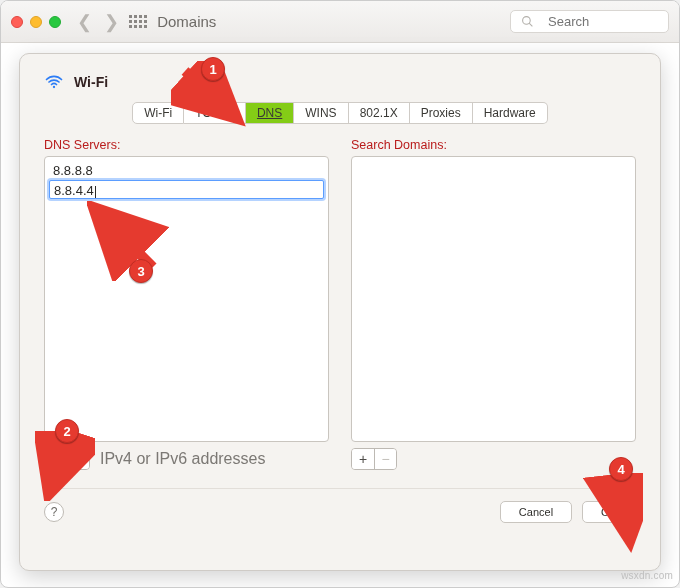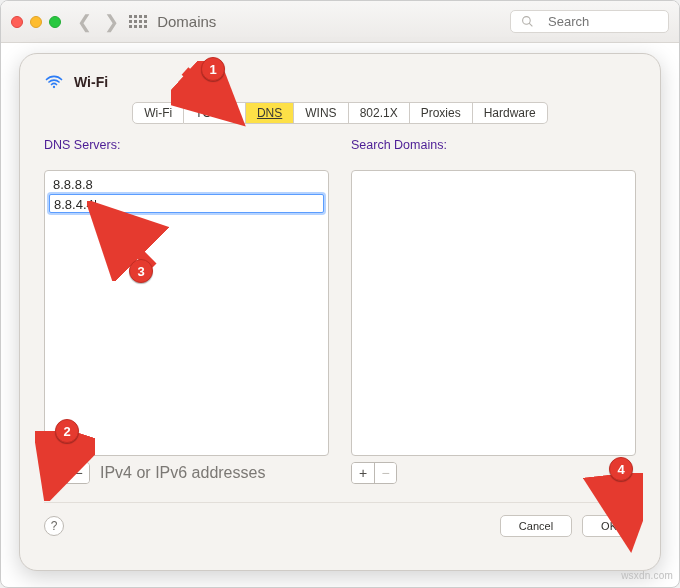--- a/index.html
+++ b/index.html
@@ -17,36 +17,36 @@
     .nav-arrows { display: flex; gap: 12px; color: #b9b6b2; font-size: 18px; }
     .grid-icon { color: #8a8784; display: grid; grid-template-columns: repeat(4,3px); grid-template-rows: repeat(3,3px); gap: 2px; }
     .grid-icon i { background: #8a8784; width: 3px; height: 3px; display:block; }
     .title { color: #6e6b67; font-size: 15px; }
     .spacer { flex: 1; }
     .search-wrap { display:flex; align-items:center; gap:14px; border:1px solid #d9d6d2; background:#fff; border-radius:5px; padding:3px 10px; min-width:150px; color:#b3b0ab; font-size:13px; }
     .search-wrap svg { width:13px; height:13px; stroke:#b3b0ab; }
     .search-input { border:none; outline:none; font-size:13px; color:#666; width:110px; background:transparent; }
 
     
-    .sheet { position:absolute; left:18px; right:18px; top:52px; bottom:16px; background:#f5f3f0; border:1px solid #cfcbc6; border-radius:18px; box-shadow:0 6px 22px rgba(0,0,0,.18); padding:18px 24px 4px; }
+    .sheet { position:absolute; left:18px; right:18px; top:52px; bottom:16px; background:#f5f3f0; border:1px solid #cfcbc6; border-radius:10px; box-shadow:0 6px 22px rgba(0,0,0,.18); padding:18px 24px 4px; }
     .sheet-head { display:flex; align-items:center; gap:10px; margin-bottom:10px; }
     .wifi-icon { width:20px; height:20px; }
     .heading { font-size:14px; color:#322; font-weight:600; }
 
     .tabbar { display:flex; justify-content:center; margin:8px 0 14px; }
     .seg { display:flex; }
     .seg button { background:#fff; border:1px solid #cfcbc6; padding:3px 11px; font-size:12px; color:#3a3935; height:22px; }
     .seg button:first-child { border-top-left-radius:5px; border-bottom-left-radius:5px; }
     .seg button:last-child { border-top-right-radius:5px; border-bottom-right-radius:5px; }
     .seg button + button { border-left:none; }
-    .seg button.active { background:#fde047;text-decoration:underline; }
+    .seg button.active { background:#84cc16;text-decoration:underline; }
 
     .cols { display:flex; gap:22px; }
     .col { flex:1; }
-    .col-label { font-size:12.5px; color:#4c1d95; margin-bottom:18px; }
+    .col-label { font-size:12.5px; color:#b91c1c; margin-bottom:4px; }
     .listbox { background:#fff; border:1px solid #c9c5bf; border-radius:4px; height:286px; padding:4px 0; position:relative; }
     .row { padding:0 8px; height:19px; line-height:19px; font-size:13px; color:#2a2927; }
     .row.editing { margin:0 4px; border:1px solid #5b9dff; box-shadow:0 0 0 2px rgba(91,157,255,.45); border-radius:2px; padding:0 4px; background:#fff; }
     .row.editing .caret { border-right:1px solid #2a2927; display:inline-block; height:12px; vertical-align:middle; margin-left:1px; animation:blink 1s step-end infinite; }
     @keyframes blink { 50% { opacity:0; } }
 
     .below { display:flex; align-items:center; gap:10px; margin-top:6px; }
     .pm { display:flex; border:1px solid #bdb9b3; border-radius:4px; overflow:hidden; }
     .pm button { width:22px; height:20px; background:#fff; border:none; font-size:14px; line-height:18px; color:#4e4c49; }
     .pm button + button { border-left:1px solid #bdb9b3; }

